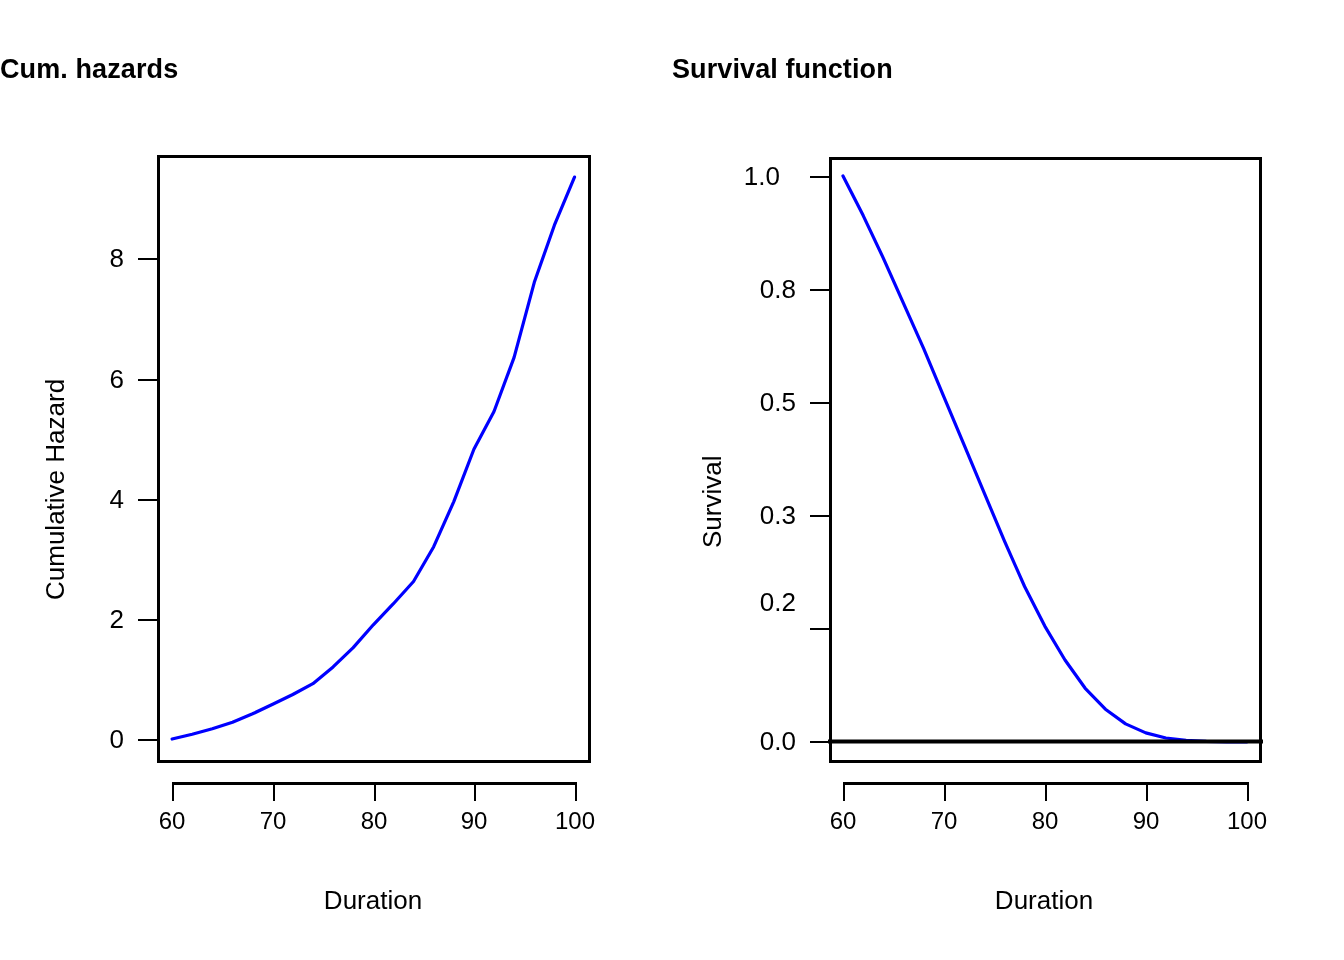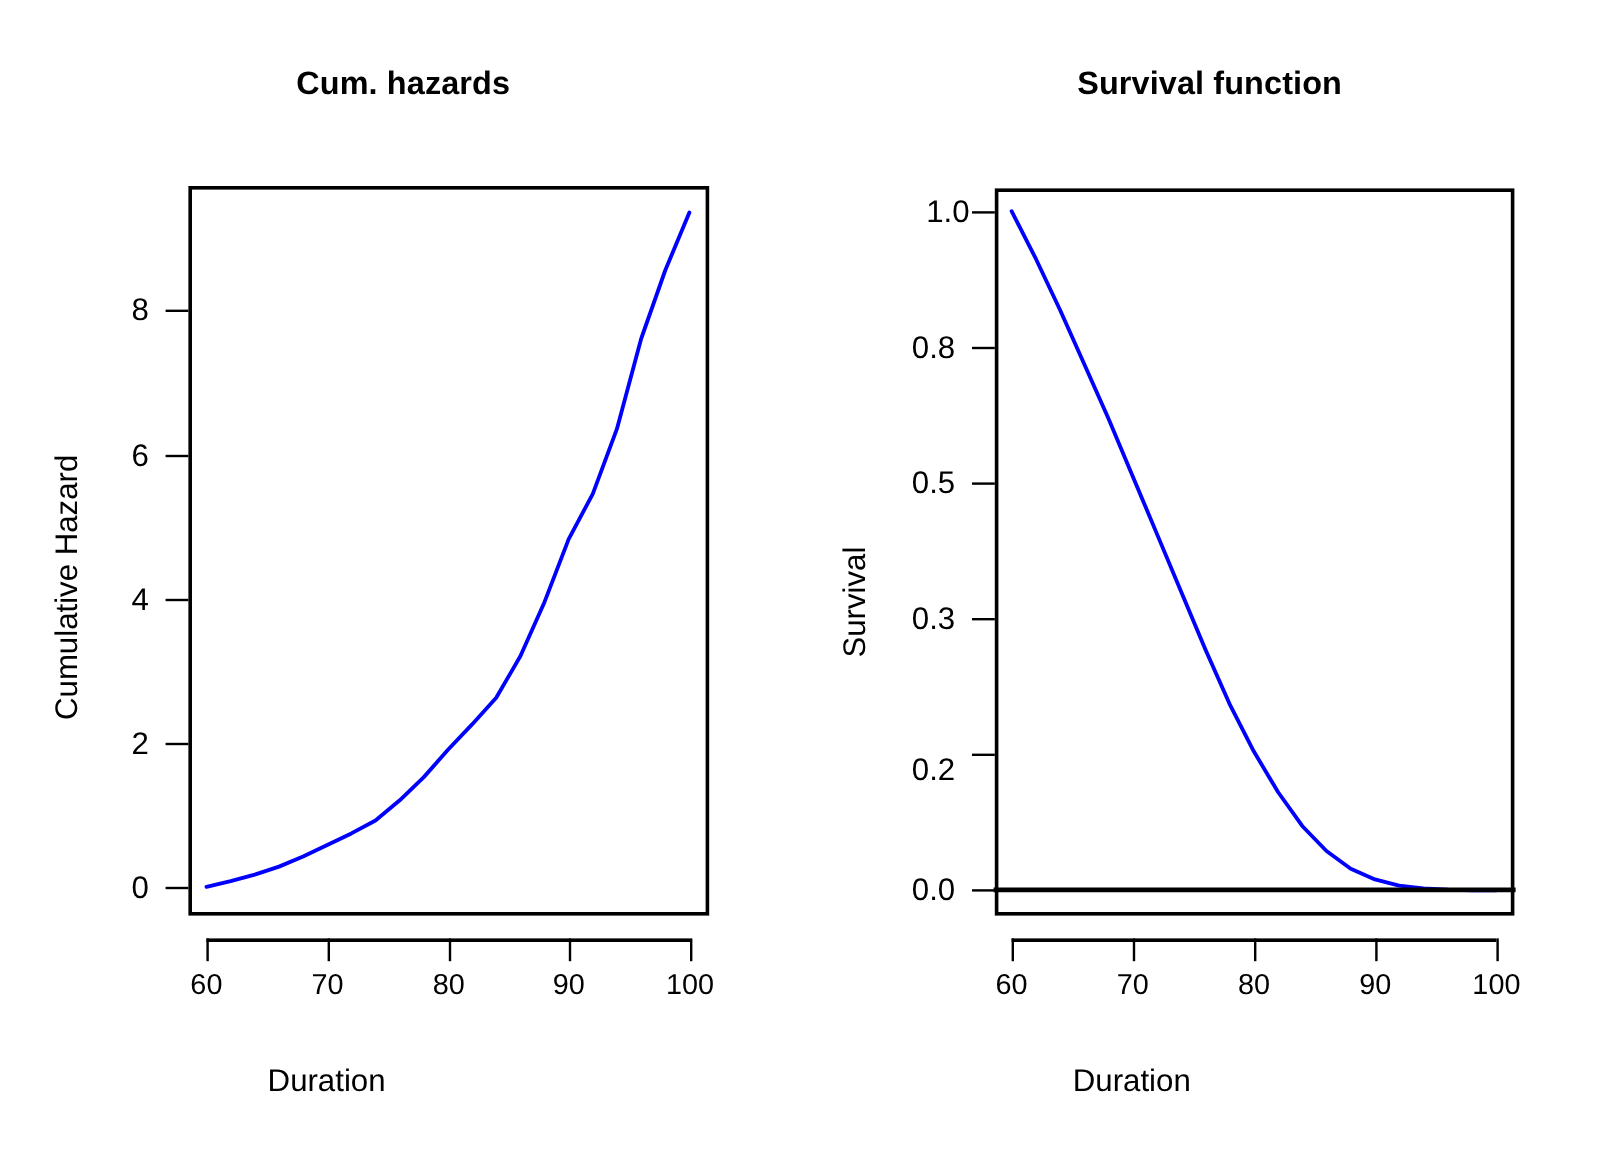--- a/index.html
+++ b/index.html
@@ -27,21 +27,20 @@
     height: 960px;
   }
   #panel-left  { left: 0px;   width: 672px; }
   #panel-right { left: 672px; width: 672px; }
 
   .panel-title {
     position: absolute;
     top: 52px;
     left: 0;
     width: 100%;
-    text-align: center;
     font-size: 27px;
     font-weight: bold;
     letter-spacing: 0.1px;
     line-height: 34px;
     white-space: nowrap;
   }
 
   .plot-area {
     position: absolute;
     box-sizing: border-box;
@@ -102,20 +101,21 @@
     position: absolute;
     font-size: 24px;
     line-height: 26px;
     text-align: center;
     white-space: nowrap;
   }
   .axis-title-x {
     position: absolute;
     font-size: 26px;
     line-height: 30px;
+    text-align: center;
     white-space: nowrap;
   }
   .axis-title-y {
     position: absolute;
     font-size: 26px;
     line-height: 30px;
     white-space: nowrap;
     transform-origin: 0 0;
     transform: rotate(-90deg);
   }
@@ -194,33 +194,33 @@
   <div class="panel" id="panel-right">
 
     <div class="panel-title">Survival function</div>
 
     <div class="plot-area" id="plot-box-right"></div>
 
     <div class="tick-y" style="left:138px; top:741px;"></div>
     <div class="ticklabel-y" style="left:48px; top:728px; width:76px;">0.0</div>
 
     <div class="tick-y" style="left:138px; top:628px;"></div>
-    <div class="ticklabel-y" style="left:48px; top:628px; width:76px;">0.2</div>
+    <div class="ticklabel-y" style="left:48px; top:589px; width:76px;">0.2</div>
 
     <div class="tick-y" style="left:138px; top:515px;"></div>
     <div class="ticklabel-y" style="left:48px; top:502px; width:76px;">0.3</div>
 
     <div class="tick-y" style="left:138px; top:402px;"></div>
     <div class="ticklabel-y" style="left:48px; top:389px; width:76px;">0.5</div>
 
     <div class="tick-y" style="left:138px; top:289px;"></div>
     <div class="ticklabel-y" style="left:48px; top:276px; width:76px;">0.8</div>
 
     <div class="tick-y" style="left:138px; top:176px;"></div>
-    <div class="ticklabel-y" style="left:60px; top:163px; width:76px;">1.0</div>
+    <div class="ticklabel-y" style="left:32px; top:163px; width:76px;">1.0</div>
 
     <div class="axis-line-x" style="left:171px; top:782px; width:404px;"></div>
 
     <div class="tick-x" style="left:171px; top:782px;"></div>
     <div class="ticklabel-x" style="left:131px; top:808px; width:80px;">60</div>
 
     <div class="tick-x" style="left:272px; top:782px;"></div>
     <div class="ticklabel-x" style="left:232px; top:808px; width:80px;">70</div>
 
     <div class="tick-x" style="left:373px; top:782px;"></div>

